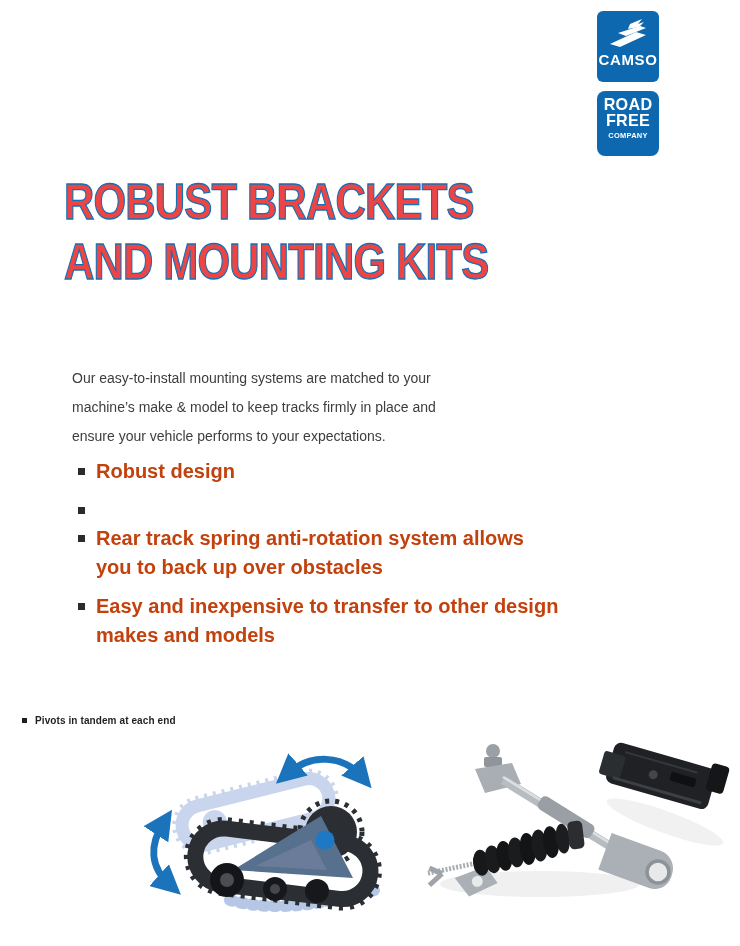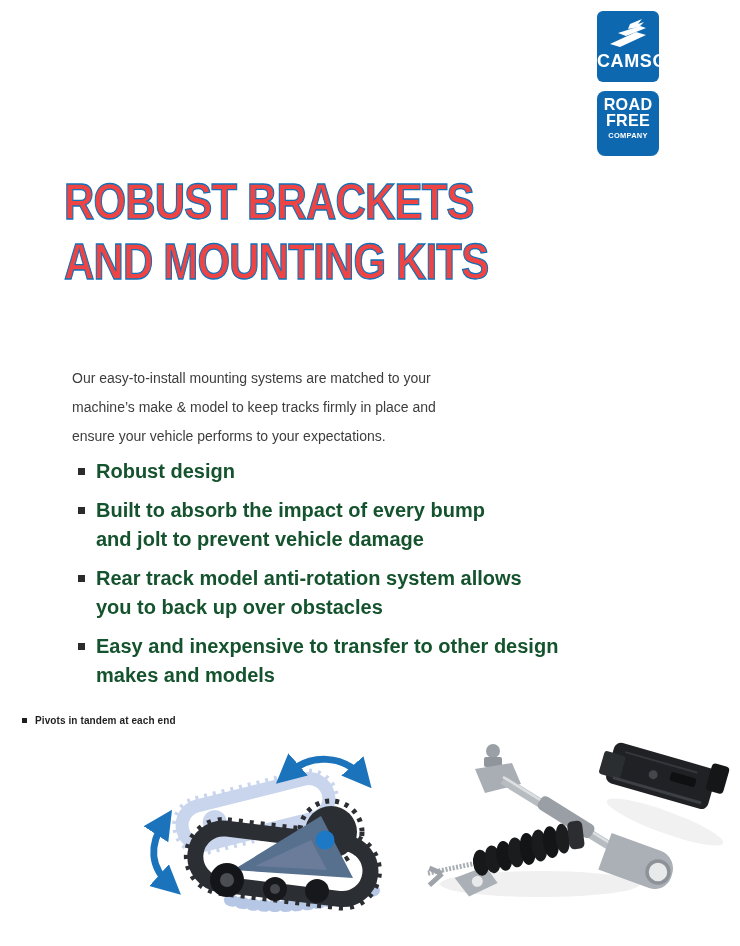--- a/index.html
+++ b/index.html
@@ -5,34 +5,34 @@
   html,body{margin:0;padding:0;background:#fff;}
   .page{
     position:relative;width:740px;height:946px;background:#ffffff;overflow:hidden;
     font-family:"Liberation Sans",sans-serif;
   }
   
   .logo-box{position:absolute;background:#0d68b0;color:#fff;text-align:center;box-sizing:border-box;}
   .logo-camso{left:597px;top:11px;width:62px;height:71px;border-radius:6px;}
   .logo-roadfree{left:597px;top:91px;width:62px;height:65px;border-radius:8px;padding-top:6px;}
   .camso-emblem{display:block;margin:7px auto 0 auto;}
-  .camso-label{display:block;font-size:18px;font-weight:700;letter-spacing:.6px;margin-top:1px;}
+  .camso-label{display:block;font-size:15px;font-weight:700;letter-spacing:.6px;margin-top:1px;}
   .rf-line{display:block;font-weight:700;font-size:17px;line-height:16px;letter-spacing:.3px;transform:scaleX(.95);transform-origin:50% 50%;}
   .rf-sub{display:block;font-weight:700;font-size:7.6px;letter-spacing:.3px;margin-top:2px;transform:scaleX(.98);}
   
   .heading{position:absolute;left:64px;top:172px;color:#ef4444;}
   .hline{display:block;font-size:50px;font-weight:700;line-height:60px;letter-spacing:-1px;
          white-space:nowrap;transform:scaleX(.84);transform-origin:0 0;-webkit-text-stroke:1.3px #1171b8;}
   
   .intro{position:absolute;left:72px;top:364px;font-size:14px;line-height:29px;color:#3d3d3d;white-space:pre-line;}
   
   .bullets{position:absolute;left:78px;top:457px;}
   .bullet-item{display:flex;margin-bottom:10px;}
   .bullet-marker{width:7px;height:7px;background:#2b2b2b;margin:11px 11px 0 0;flex:none;}
-  .bullet-text{font-size:20px;font-weight:700;line-height:29px;color:#14532d;white-space:pre-line;}
+  .bullet-text{font-size:20px;font-weight:700;line-height:29px;color:#c2410c;white-space:pre-line;}
   
   .caption{position:absolute;left:22px;top:715px;display:flex;align-items:center;}
   .caption-marker{width:5px;height:5px;background:#1f1f1f;margin-right:8px;flex:none;}
   .caption-text{font-size:10px;font-weight:700;color:#1f1f1f;letter-spacing:.1px;}
   
   .fig-track{position:absolute;left:135px;top:748px;width:280px;height:170px;}
   .fig-hardware{position:absolute;left:415px;top:722px;width:325px;height:195px;}
 </style>
 </head>
 <body>
@@ -65,26 +65,24 @@
 machine’s make &amp; model to keep tracks firmly in place and
 ensure your vehicle performs to your expectations.</p>
 
   <div class="bullets">
     <div class="bullet-item">
       <span class="bullet-marker"></span>
       <span class="bullet-text">Robust design</span>
     </div>
     <div class="bullet-item">
       <span class="bullet-marker"></span>
-      <span class="bullet-text">Built to absorb the impact of every bump
-and jolt to prevent vehicle damage</span>
     </div>
     <div class="bullet-item">
       <span class="bullet-marker"></span>
-      <span class="bullet-text">Rear track model anti-rotation system allows
+      <span class="bullet-text">Rear track spring anti-rotation system allows
 you to back up over obstacles</span>
     </div>
     <div class="bullet-item">
       <span class="bullet-marker"></span>
       <span class="bullet-text">Easy and inexpensive to transfer to other design
 makes and models</span>
     </div>
   </div>
 
   <div class="caption">

